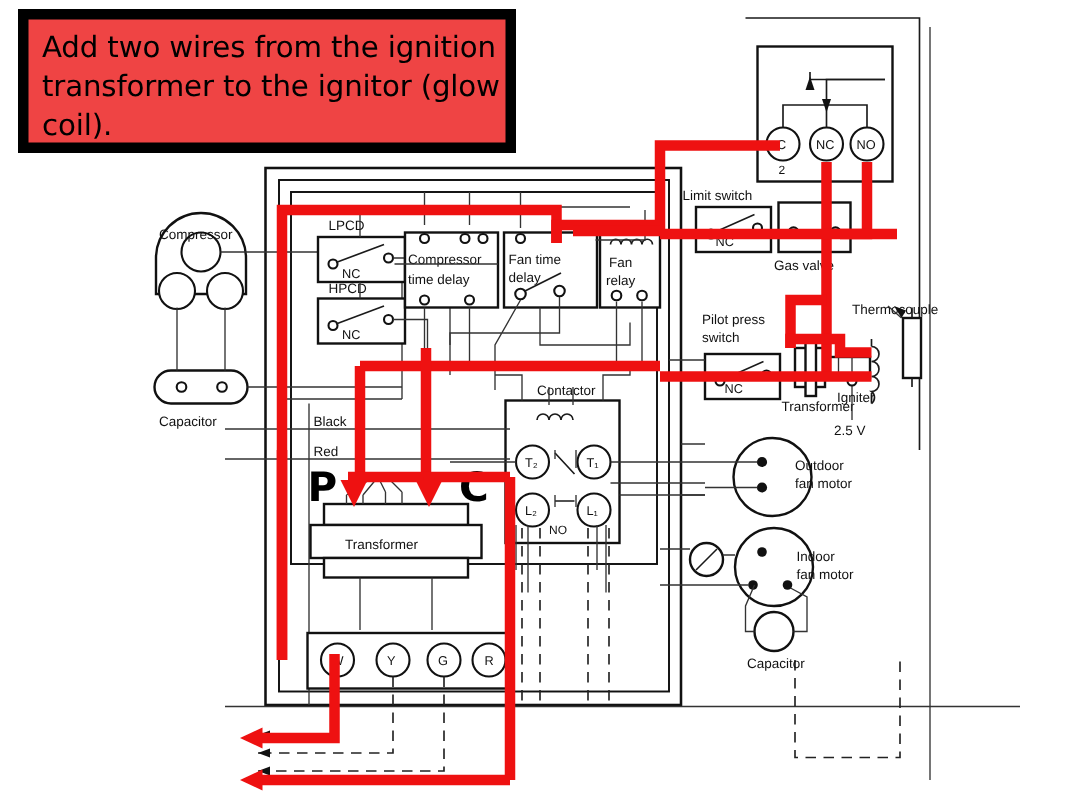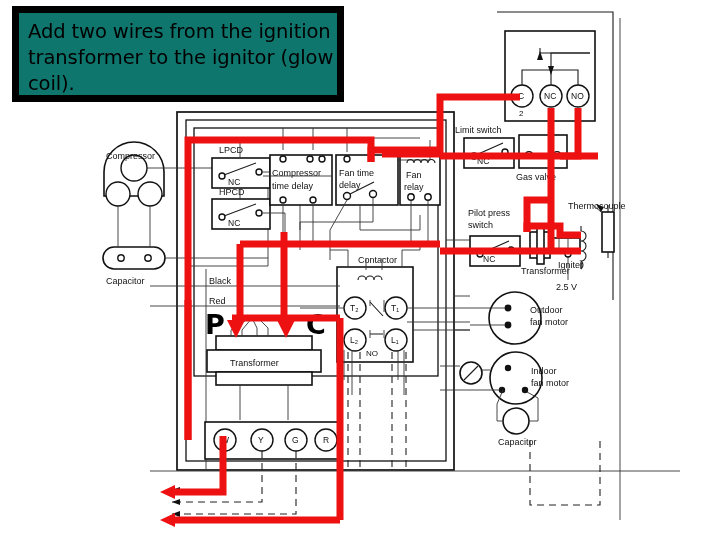--- a/index.html
+++ b/index.html
@@ -3,21 +3,21 @@
 <meta charset="utf-8">
 <style>
   html,body{margin:0;padding:0;background:#ffffff;}
   body{width:720px;height:540px;overflow:hidden;
        font-family:"Liberation Sans",sans-serif;}
   #stage{position:relative;width:720px;height:540px;background:#fff;}
 
   
   .caption-box{
     position:absolute;left:12px;top:6px;width:332px;height:96px;
-    border:7px solid #000;background:#0f766e;box-sizing:border-box;
+    border:7px solid #000;background:#ef4444;box-sizing:border-box;
     padding:6px 2px 0 9px;
   }
   .caption-text{
     font-size:19.5px;line-height:26px;color:#000;
     font-family:"DejaVu Sans",sans-serif;letter-spacing:-0.1px;
   }
 
   
   svg.layer{position:absolute;left:0;top:0;width:720px;height:540px;}
   text{font-family:"Liberation Sans",sans-serif;fill:#111;}

